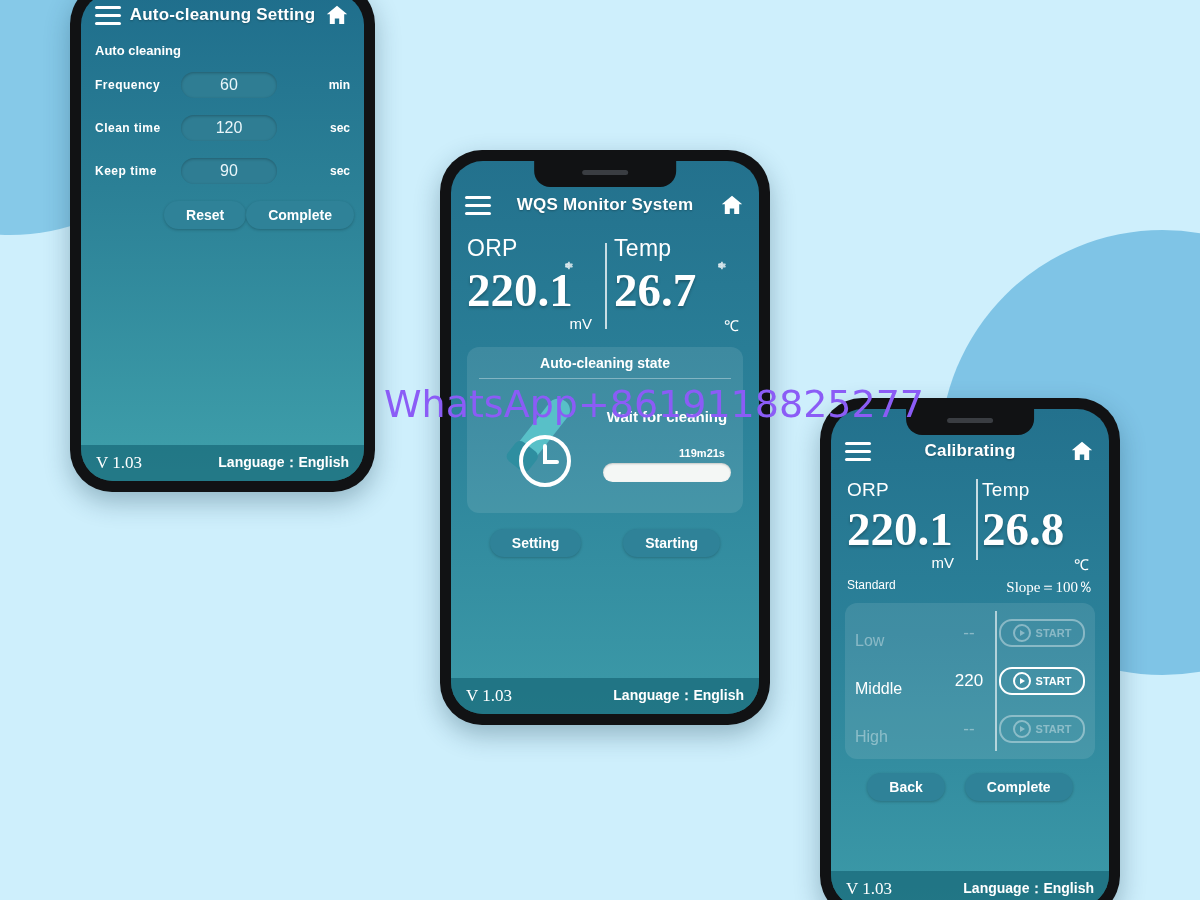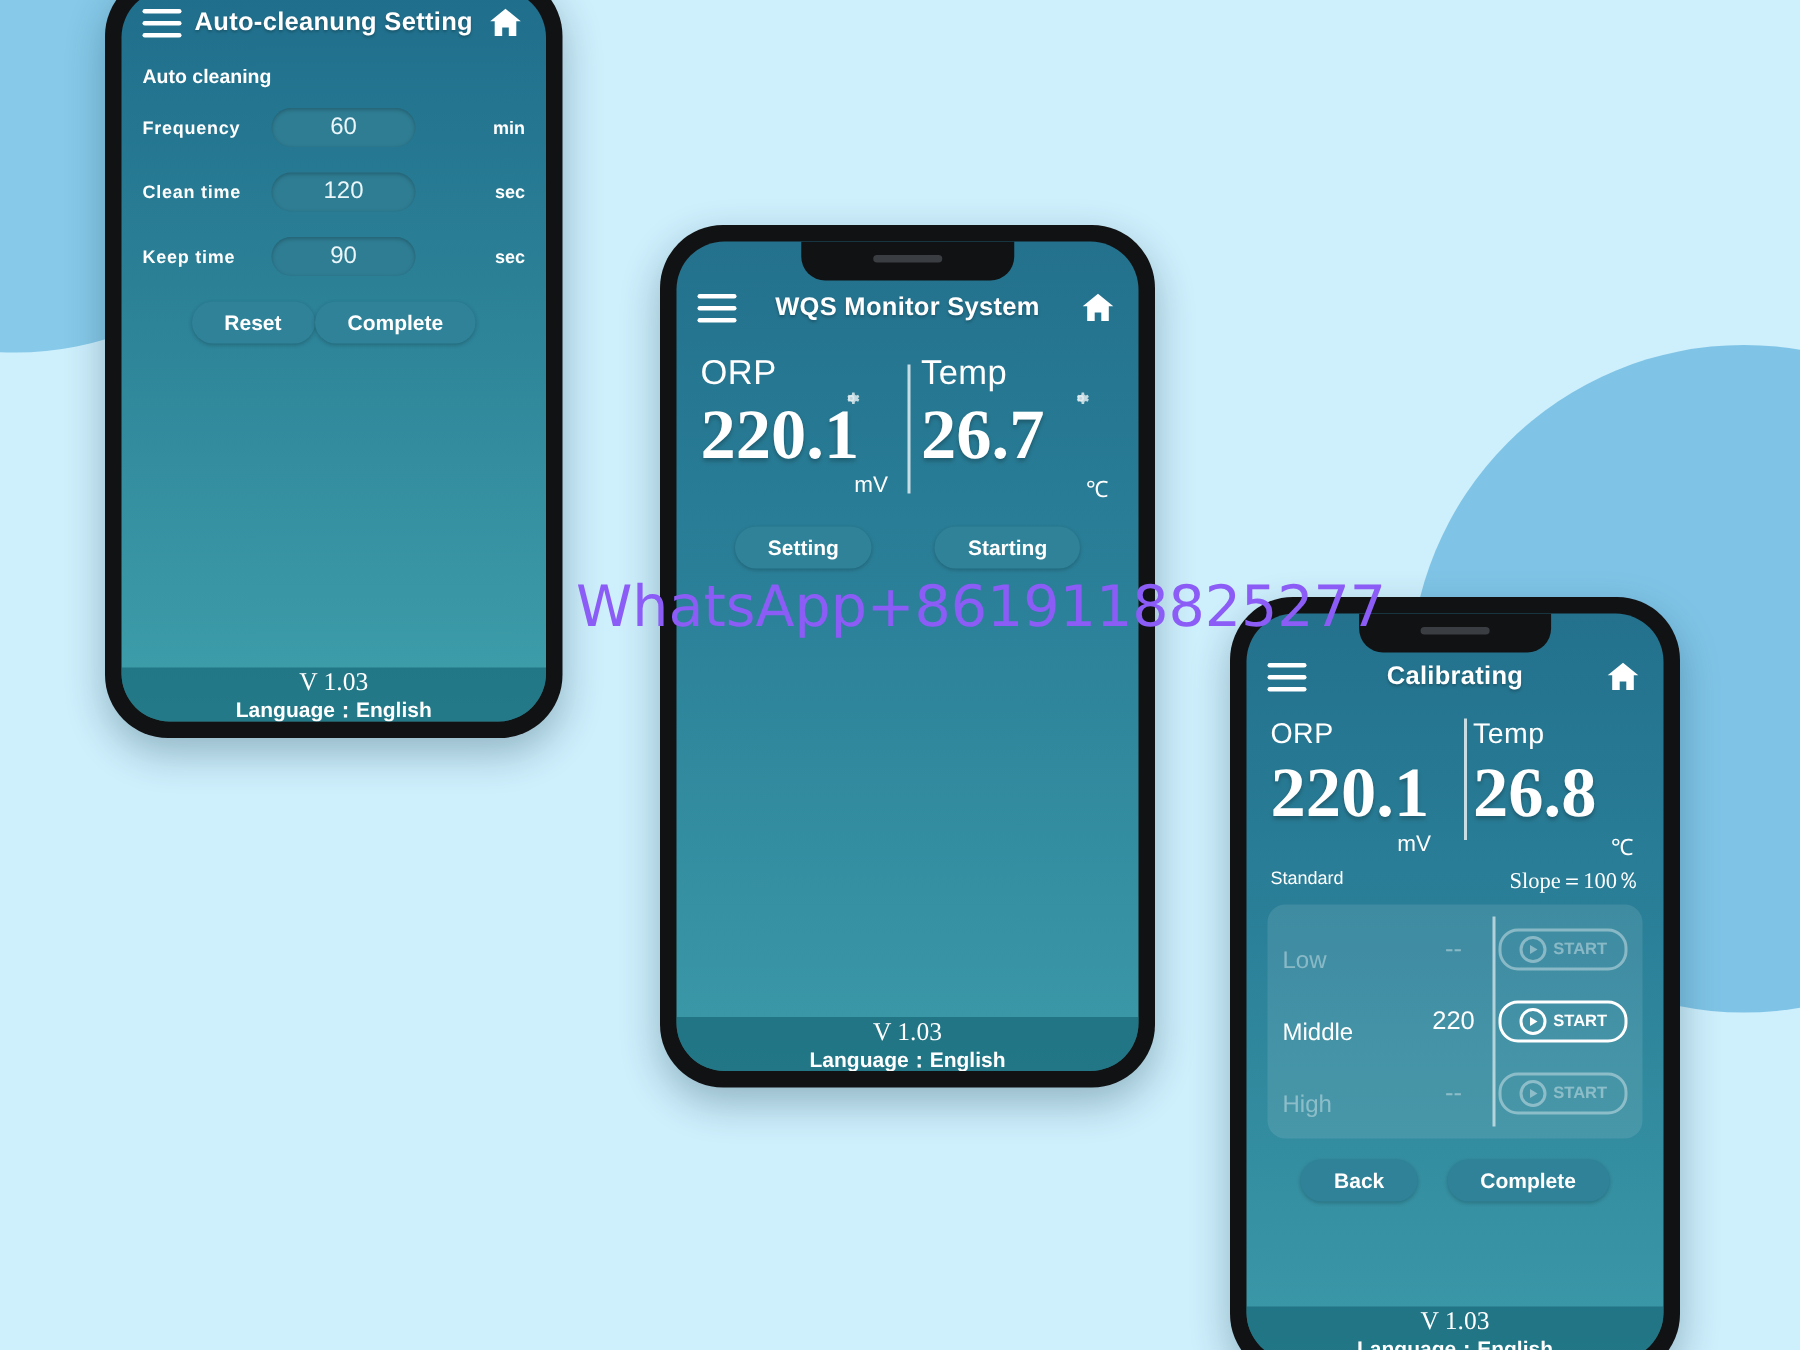--- a/index.html
+++ b/index.html
@@ -73,21 +73,21 @@
     position:absolute;top:16px;bottom:6px;left:50%;width:2px;
     background:rgba(255,255,255,.75);
   }
   .gear{position:absolute;width:13px;height:13px;opacity:.85;}
 
   
   .footer{
     position:absolute;left:0;right:0;bottom:0;height:36px;
     background:rgba(12,90,106,.55);
     display:flex;align-items:center;justify-content:space-between;
-    padding:0 15px;box-sizing:border-box;font-size:14px;font-weight:bold;flex-direction:column;
+    padding:0 15px;box-sizing:border-box;font-size:14px;font-weight:bold;
   }
   .footer .ver{font-family:"Liberation Serif",serif;font-weight:normal;font-size:17px;}
 
   
   #phone1{left:70px;top:-18px;width:305px;height:510px;}
   #phone1 .screen{background:linear-gradient(180deg,#1f6e8c 0%,#2b8096 40%,#3fa0ab 100%);}
   .p1-sub{font-size:13px;font-weight:bold;padding:6px 0 0 14px;}
   .toggle-wrap{display:flex;justify-content:center;margin-top:-4px;}
   .toggle-circle{
     width:128px;height:128px;border-radius:50%;
@@ -97,21 +97,21 @@
   .rows{padding:14px 14px 0;}
   .row{display:flex;align-items:center;margin-bottom:17px;}
   .row .rlabel{width:86px;font-size:12px;font-weight:bold;letter-spacing:.5px;}
   .pill-input{
     width:96px;height:26px;border-radius:13px;background:#2f7d93;
     box-shadow:inset 0 1px 3px rgba(0,0,0,.25);
     display:flex;align-items:center;justify-content:center;
     font-size:16px;color:#eaf6fa;
   }
   .row .runit{margin-left:auto;font-size:12px;font-weight:bold;}
-  .p1-actions{display:flex;justify-content:center;padding:0 10px;}
+  .p1-actions{display:flex;justify-content:flex-end;padding:0 10px;}
   .btn-pill{
     background:#2f8298;border-radius:16px;padding:6px 22px;
     font-size:14px;font-weight:bold;color:#fff;cursor:pointer;
     box-shadow:0 1px 3px rgba(0,0,0,.22);
   }
 
   
   #phone2{left:440px;top:150px;width:330px;height:575px;}
   .card{
     margin:12px 16px 0;background:rgba(255,255,255,.10);
@@ -258,20 +258,41 @@
           <div class="label">Temp</div>
           <svg class="gear" viewBox="0 0 24 24" style="right:16px;top:24px">
             <path fill="#ffffff" d="M12 8a4 4 0 100 8 4 4 0 000-8zm0 6a2 2 0 110-4 2 2 0 010 4z"></path>
             <path fill="#ffffff" d="M20 12l2-1.6-1.5-2.6-2.4.8-1.6-1-.4-2.6h-3l-.4 2.6-1.6 1-2.4-.8L7.2 10.4 9.2 12l-2 1.6 1.5 2.6 2.4-.8 1.6 1 .4 2.6h3l.4-2.6 1.6-1 2.4.8 1.5-2.6z" opacity=".85"></path>
           </svg>
           <div class="value">26.7</div>
           <div class="unit">℃</div>
         </div>
       </div>
 
+      <div class="card">
+        <div class="card-title">Auto-cleaning state</div>
+        <div class="card-rule"></div>
+        <div class="clean-body">
+          <div class="clean-art">
+            <svg viewBox="0 0 120 108" width="120" height="108">
+              <g transform="rotate(38 60 50)">
+                <rect x="46" y="4" width="23" height="72" rx="11" fill="#58c0c8"></rect>
+                <rect x="44" y="62" width="27" height="24" rx="6" fill="#2e8ea0"></rect>
+              </g>
+              <circle cx="66" cy="72" r="24" fill="none" stroke="#ffffff" stroke-width="4"></circle>
+              <path d="M66 57v16h12" stroke="#ffffff" stroke-width="4" fill="none" stroke-linecap="round"></path>
+            </svg>
+          </div>
+          <div class="clean-info">
+            <div class="wait-text">Wait  for cleaning</div>
+            <div class="timer">119m21s</div>
+            <div class="progress"></div>
+          </div>
+        </div>
+      </div>
 
       <div class="p2-actions">
         <div class="btn-pill">Setting</div>
         <div class="btn-pill">Starting</div>
       </div>
 
       <div class="footer">
         <span class="ver">V 1.03</span>
         <span>Language：English</span>
       </div>

